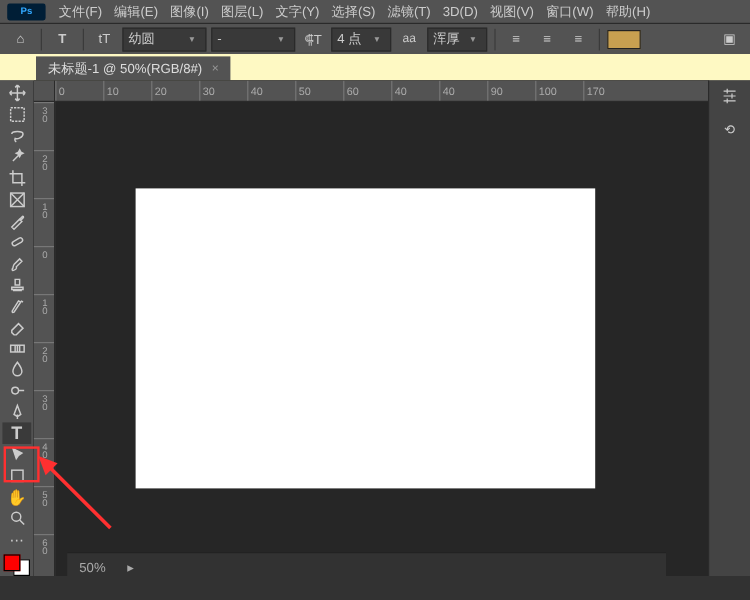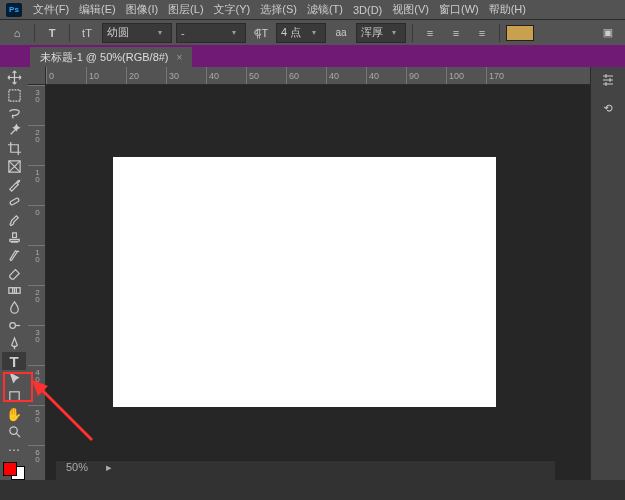--- a/index.html
+++ b/index.html
@@ -1,48 +1,48 @@
 <!DOCTYPE html>
 <html><head>
 <meta charset="utf-8">
 <style>
 *{margin:0;padding:0;box-sizing:border-box;font-family:"Microsoft YaHei",sans-serif;user-select:none}
 body{background:#323232;width:625px;height:500px;overflow:hidden;color:#ccc;font-size:11px}
 .menubar{height:20px;background:#535353;display:flex;align-items:center;border-bottom:1px solid #2a2a2a}
-.ps-icon{width:16px;height:14px;background:#001e36;color:#31a8ff;font-size:8px;font-weight:bold;display:flex;align-items:center;justify-content:center;margin:12px 6px;border-radius:2px}
+.ps-icon{width:32px;height:14px;background:#001e36;color:#31a8ff;font-size:8px;font-weight:bold;display:flex;align-items:center;justify-content:center;margin:12px 6px;border-radius:2px}
 .menubar span{padding:0 5px;cursor:default}
 .optbar{height:25px;background:#535353;display:flex;align-items:center;padding:0 6px;gap:4px}
 .ob-btn{width:22px;height:20px;display:flex;align-items:center;justify-content:center;color:#ccc}
 .ob-sel{background:#393939;border:1px solid #2a2a2a;height:20px;display:flex;align-items:center;padding:0 4px;color:#ccc;font-size:11px}
 .ob-sel.w90{width:70px}
 .ob-sel.w40{width:50px}
 .ob-dd{width:14px;text-align:center;font-size:8px;color:#999}
 .swatch{width:28px;height:16px;background:#c8a050;border:1px solid #222}
 .sep{width:1px;height:18px;background:#3a3a3a;margin:0 2px}
-.tabbar{height:22px;background:#701a75;display:flex;align-items:flex-end;padding-left:30px}
+.tabbar{height:22px;background:#fef9c3;display:flex;align-items:flex-end;padding-left:30px}
 .tab{background:#535353;padding:3px 10px;font-size:11px;color:#ddd;height:20px;display:flex;align-items:center}
 .tab .x{margin-left:8px;color:#999;font-size:10px}
 .workspace{position:relative;height:413px;display:flex}
 .toolbar{width:28px;background:#535353;display:flex;flex-direction:column;align-items:center;padding-top:2px;gap:0}
 .tool{width:24px;height:22px;display:flex;align-items:center;justify-content:center;color:#ccc;font-size:12px;position:relative}
 .tool svg{width:15px;height:15px;stroke:#ccc;fill:none;stroke-width:1.3}
 .tool.sel{background:#3a3a3a}
 .colorpick{margin-top:4px;position:relative;width:22px;height:22px}
 .fg{position:absolute;width:14px;height:14px;background:#ff0000;border:1px solid #000;top:0;left:0;z-index:2}
 .bg{position:absolute;width:14px;height:14px;background:#fff;border:1px solid #000;bottom:0;right:0}
 .canvas-area{flex:1;background:#262626;position:relative;overflow:hidden}
 .ruler-h{position:absolute;top:0;left:18px;right:0;height:18px;background:#535353;display:flex;font-size:9px;color:#aaa;border-bottom:1px solid #2a2a2a;overflow:hidden}
 .ruler-h div{width:40px;flex-shrink:0;border-left:1px solid #777;padding-left:2px;line-height:18px}
 .ruler-v{position:absolute;top:18px;left:0;width:18px;bottom:0;background:#535353;font-size:9px;color:#aaa;border-right:1px solid #2a2a2a;overflow:hidden}
 .ruler-v div{height:40px;border-top:1px solid #777;padding-top:2px;writing-mode:vertical-lr;text-orientation:upright;font-size:8px;letter-spacing:-2px;line-height:18px}
 .ruler-corner{position:absolute;top:0;left:0;width:18px;height:18px;background:#535353;border-right:1px solid #2a2a2a;border-bottom:1px solid #2a2a2a}
 .canvas{position:absolute;background:#fff;left:85px;top:90px;width:383px;height:250px}
 .rpanel{width:35px;background:#444;border-left:1px solid #2a2a2a;display:flex;flex-direction:column;align-items:center;padding-top:2px;gap:6px}
 .rpanel div{width:24px;height:22px;display:flex;align-items:center;justify-content:center;color:#ccc}
-.statusbar{position:absolute;bottom:0;left:28px;right:35px;height:20px;background:#323232;border-top:1px solid #222;display:flex;align-items:flex-start;padding:0 10px;gap:18px;font-size:11px;color:#aaa}
+.statusbar{position:absolute;bottom:0;left:28px;right:35px;height:20px;background:#323232;border-top:1px solid #222;display:flex;align-items:flex-end;padding:0 10px;gap:18px;font-size:11px;color:#aaa}
 .annot-box{position:absolute;border:2px solid #ff3030;width:30px;height:30px;left:3px;top:372px;z-index:10;pointer-events:none}
 .annot-arrow{position:absolute;left:30px;top:378px;z-index:10;pointer-events:none}
 </style>
 </head>
 <body>
 
 <div class="menubar">
   <div class="ps-icon">Ps</div>
   <span>文件(F)</span>
   <span>编辑(E)</span>

